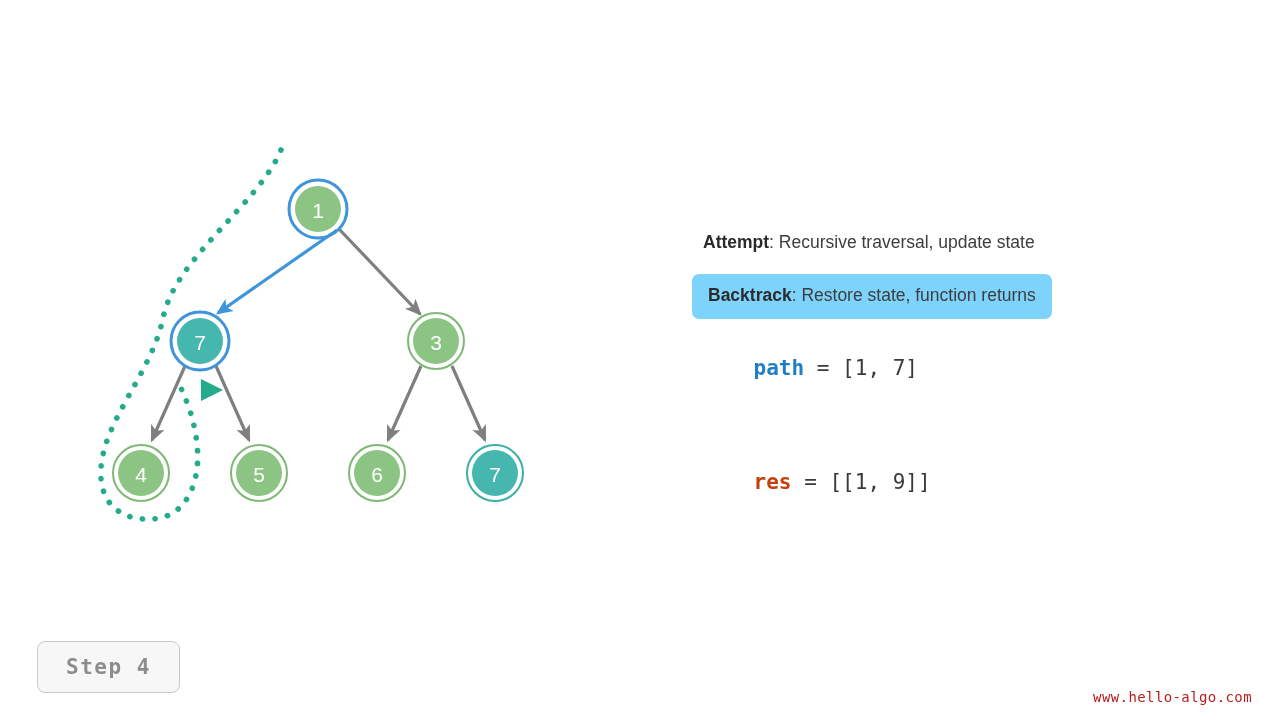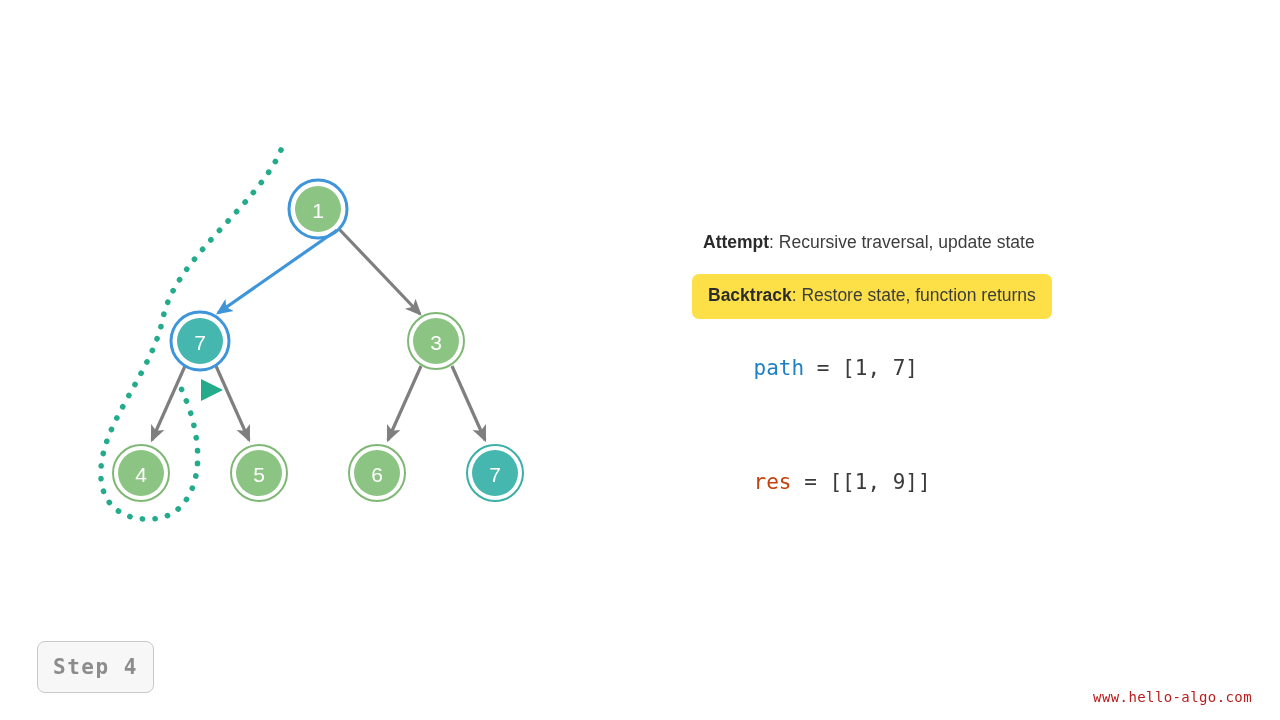--- a/index.html
+++ b/index.html
@@ -43,42 +43,42 @@
   .legend-attempt {
     position: absolute;
     left: 0;
     top: 10px;
   }
 
   .legend-backtrack {
     position: absolute;
     left: -11px;
     top: 50px;
-    background: #fde047;
+    background: #7dd3fc;
     border-radius: 7px;
     padding: 13px 16px 14px 16px;
   }
 
   .code-line {
     position: absolute;
     font-family: "DejaVu Sans Mono", monospace;
     font-size: 21px;
     color: #3a3a3a;
     white-space: pre;
     letter-spacing: 0px;
   }
-  .code-line .var { font-weight: normal; }
+  .code-line .var { font-weight: bold; }
   .code-path { left: 0px; top: 108px; }
   .code-res  { left: 0px; top: 222px; }
 
   .step-badge {
     position: absolute;
     left: 37px;
     top: 641px;
-    width: 117px;
+    width: 143px;
     height: 52px;
     box-sizing: border-box;
     border: 1px solid #c8c8c8;
     border-radius: 8px;
     background: #f7f7f7;
     color: #8c8c8c;
     font-family: "DejaVu Sans Mono", monospace;
     font-size: 21px;
     font-weight: bold;
     letter-spacing: 1.5px;

